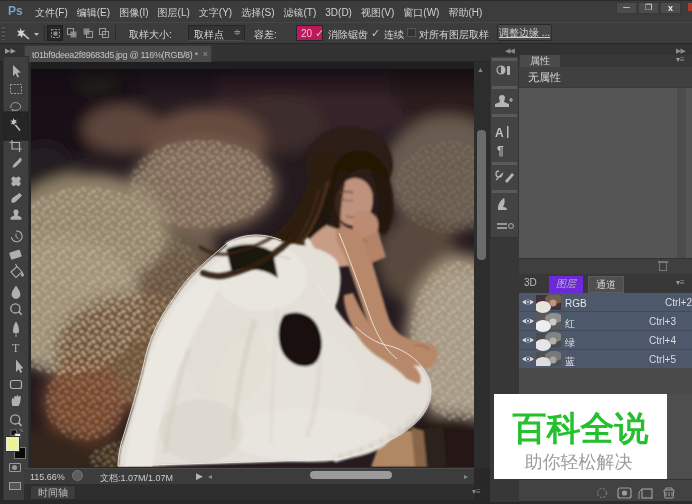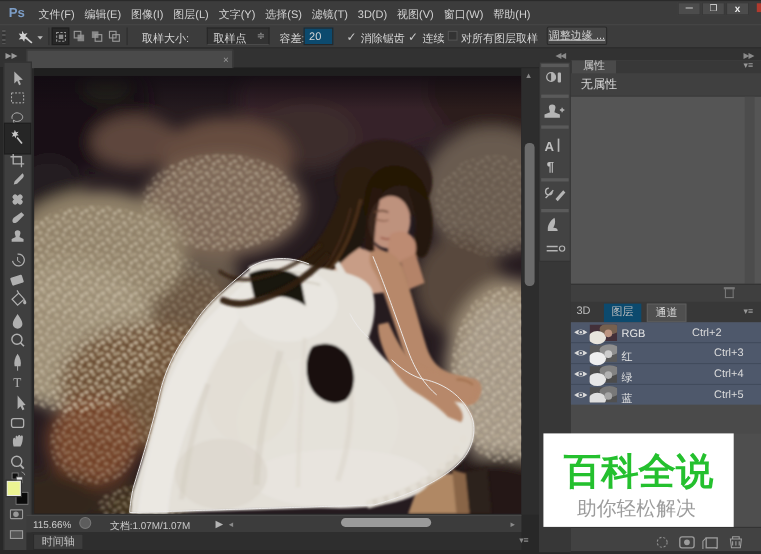--- a/index.html
+++ b/index.html
@@ -45,34 +45,35 @@
   <rect x="51.5" y="3.5" width="6" height="6" fill="none" stroke="#9a9a9a"></rect>
   <rect x="54.5" y="6.5" width="6" height="6" fill="none" stroke="#9a9a9a"></rect>
 </svg>
 <div class="abs" style="left:115px;top:25px;width:1px;height:16px;background:#2c2c2c;"></div>
 <div class="abs txt" style="left:129px;top:28px;font-size:10px;">取样大小:</div>
 <div class="abs" style="left:188px;top:25px;width:57px;height:16px;background:#333333;border:1px solid #272727;border-bottom-color:#4a4a4a;">
   <span class="txt" style="position:absolute;left:5px;top:2px;font-size:10px;font-family:Liberation Mono, monospace;">取样点</span>
   <span style="position:absolute;right:3px;top:1px;color:#aaa;font-size:9px;">≑</span>
 </div>
 <div class="abs txt" style="left:254px;top:28px;font-size:10px;">容差:</div>
-<div class="abs" style="left:276px;top:25px;width:27px;height:16px;background:#0c4a6e;border:1px solid #272727;">
+<div class="abs" style="left:296px;top:25px;width:27px;height:16px;background:#be185d;border:1px solid #272727;">
   <span class="txt" style="position:absolute;left:4px;top:2px;font-size:10px;">20</span>
 </div>
 <div class="abs" style="left:315px;top:27px;color:#c9c9c9;font-size:11px;">✓</div>
 <div class="abs txt" style="left:328px;top:28px;font-size:10px;">消除锯齿</div>
 <div class="abs" style="left:371px;top:27px;color:#c9c9c9;font-size:11px;">✓</div>
 <div class="abs txt" style="left:384px;top:28px;font-size:10px;">连续</div>
 <div class="abs" style="left:407px;top:28px;width:9px;height:9px;background:#333;border:1px solid #555;"></div>
 <div class="abs txt" style="left:419px;top:28px;font-size:10px;">对所有图层取样</div>
 <div class="abs" style="left:497px;top:24px;width:55px;height:17px;background:#474747;border:1px solid #2a2a2a;border-radius:2px;color:#d0d0d0;font-size:10px;text-align:center;line-height:15px;text-decoration:underline;">调整边缘 ...</div>
 
 <div class="abs" style="left:0;top:44px;width:692px;height:18px;background:#323232;border-bottom:1px solid #262626;"></div>
 <div class="abs" style="left:5px;top:47px;color:#9a9a9a;font-size:7px;letter-spacing:0;">▶▶</div>
 <div class="abs" style="left:24px;top:45px;width:188px;height:17px;background:#4a4a4a;border:1px solid #383838;border-bottom:none;">
+  <span style="position:absolute;left:7px;top:4px;font-size:9px;letter-spacing:-0.3px;color:#c4c4c4;white-space:nowrap;">t01bf9deea2f89683d5.jpg @ 116%(RGB/8) *</span>
   <span style="position:absolute;right:3px;top:3px;font-size:9px;color:#9a9a9a;">×</span>
 </div>
 <div class="abs" style="left:505px;top:47px;color:#8a8a8a;font-size:7px;letter-spacing:-1px;">◀◀</div>
 <div class="abs" style="left:676px;top:47px;color:#8a8a8a;font-size:7px;letter-spacing:-1px;">▶▶</div>
 
 <div class="abs" style="left:3px;top:56px;width:26px;height:446px;background:#3f3f3f;border:1px solid #313131;"></div>
 <svg class="abs" style="left:3px;top:56px;" width="26" height="446" viewBox="0 0 26 446">
   <g stroke="#b0b0b0" fill="#b0b0b0">
 
     <path d="M10,9 L10,20 L12.6,17.4 L14.4,21.5 L16,20.7 L14.3,16.8 L17.8,16.5 Z" stroke="none"></path>
@@ -366,21 +367,21 @@
 
 <div class="abs" style="left:519px;top:88px;width:173px;height:170px;background:#555555;"></div>
 <div class="abs" style="left:677px;top:88px;width:9px;height:170px;background:#4c4c4c;"></div>
 
 <div class="abs" style="left:519px;top:258px;width:173px;height:16px;background:#3f3f3f;border-top:1px solid #333;"></div>
 <div class="abs" style="left:659px;top:262px;width:8px;height:9px;border:1px solid #777;border-top:none;"></div>
 <div class="abs" style="left:658px;top:261px;width:10px;height:1.5px;background:#777;"></div>
 
 <div class="abs" style="left:519px;top:274px;width:173px;height:19px;background:#383838;"></div>
 <div class="abs" style="left:524px;top:277px;color:#bdbdbd;font-size:10px;">3D</div>
-<div class="abs" style="left:549px;top:276px;width:34px;height:17px;background:#0c4a6e;color:#bdbdbd;font-size:10px;text-align:center;line-height:16px;">图层</div>
+<div class="abs" style="left:549px;top:276px;width:34px;height:17px;background:#6d28d9;color:#bdbdbd;font-size:10px;text-align:center;line-height:16px;font-style:italic;">图层</div>
 <div class="abs" style="left:588px;top:276px;width:36px;height:17px;background:#4f4f4f;border:1px solid #5c5c5c;color:#d8d8d8;font-size:10px;text-align:center;line-height:15px;">通道</div>
 <div class="abs" style="left:676px;top:278px;color:#999;font-size:8px;">▾≡</div>
 
 <div class="abs" style="left:519px;top:293px;width:173px;height:75px;background:#4e586b;"></div>
 
 <div class="abs" style="left:519px;top:311px;width:173px;height:1px;background:#414b5c;"></div>
 <div class="abs" style="left:519px;top:330px;width:173px;height:1px;background:#414b5c;"></div>
 <div class="abs" style="left:519px;top:349px;width:173px;height:1px;background:#414b5c;"></div>
 
 <svg class="abs" style="left:521px;top:293px;" width="14" height="75" viewBox="0 0 14 75">
@@ -429,21 +430,21 @@
       <rect width="25" height="14" fill="#505050"></rect>
       <ellipse cx="18" cy="4" rx="9" ry="5" fill="#787878"></ellipse>
       <ellipse cx="7" cy="11" rx="8" ry="6" fill="#dedede"></ellipse>
       <ellipse cx="17" cy="8" rx="3.5" ry="3.5" fill="#a5a5a5"></ellipse>
     </g>
 </svg>
 <div class="abs" style="left:565px;top:298px;color:#e6e6e6;font-size:10px;">RGB</div>
 <div class="abs" style="left:565px;top:317px;color:#e6e6e6;font-size:10px;">红</div>
 <div class="abs" style="left:565px;top:336px;color:#e6e6e6;font-size:10px;">绿</div>
 <div class="abs" style="left:565px;top:355px;color:#e6e6e6;font-size:10px;">蓝</div>
-<div class="abs" style="left:620px;top:297px;width:36px;color:#dcdcdc;font-size:10px;text-align:right;">Ctrl+2</div>
+<div class="abs" style="left:656px;top:297px;width:36px;color:#dcdcdc;font-size:10px;text-align:right;">Ctrl+2</div>
 <div class="abs" style="left:640px;top:316px;width:36px;color:#dcdcdc;font-size:10px;text-align:right;">Ctrl+3</div>
 <div class="abs" style="left:640px;top:335px;width:36px;color:#dcdcdc;font-size:10px;text-align:right;">Ctrl+4</div>
 <div class="abs" style="left:640px;top:354px;width:36px;color:#dcdcdc;font-size:10px;text-align:right;">Ctrl+5</div>
 
 <div class="abs" style="left:519px;top:368px;width:173px;height:26px;background:#4a4a4a;"></div>
 
 <div class="abs" style="left:519px;top:479px;width:173px;height:22px;background:#424242;border-top:1px solid #333;"></div>
 <svg class="abs" style="left:594px;top:487px;" width="86" height="12" viewBox="0 0 86 12">
   <circle cx="8" cy="6" r="4.5" fill="none" stroke="#8e8e8e" stroke-dasharray="2 1.6"></circle>
   <rect x="24" y="1" width="13" height="10" rx="2" fill="none" stroke="#9c9c9c" stroke-width="1.2"></rect>

